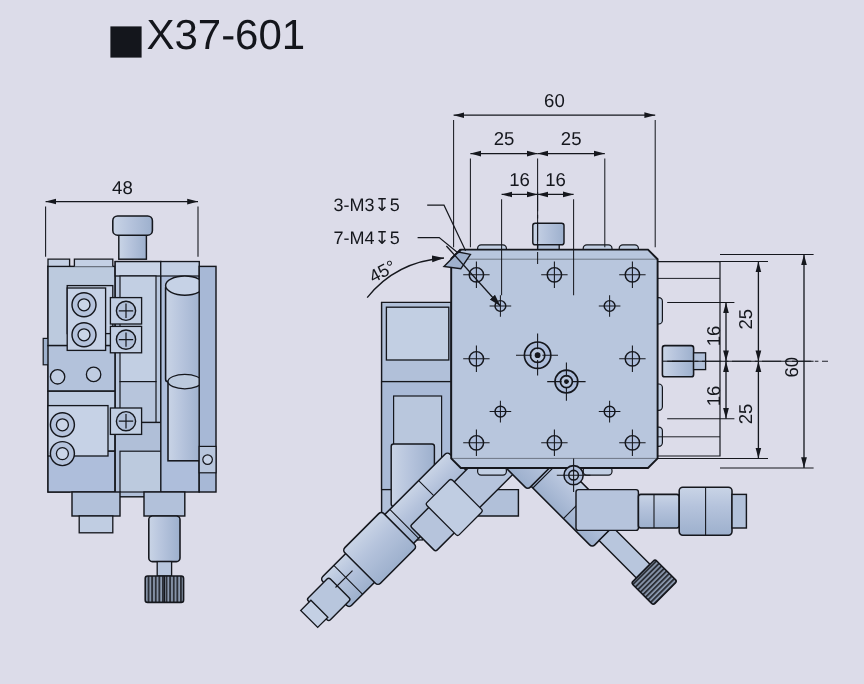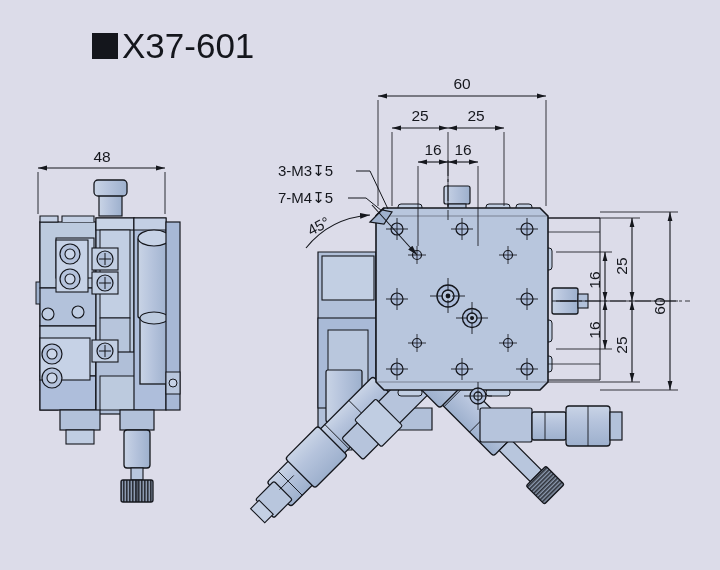--- a/index.html
+++ b/index.html
@@ -18,23 +18,23 @@
   #sheet {
     position: absolute;
     left: 0; top: 0;
     width: 720px;
     height: 570px;
     background: #dcdce9;
   }
   #title-block {
     position: absolute;
     left: 52px;
-    top: 28px;
+    top: 12px;
     display: flex;
-    align-items: center;
+    align-items: flex-end;
     gap: 4px;
     padding-left: 40px;
   }
   #title-bullet {
     width: 26px;
     height: 26px;
     background: #14161c;
     display: block;
   }
   #title-text {

